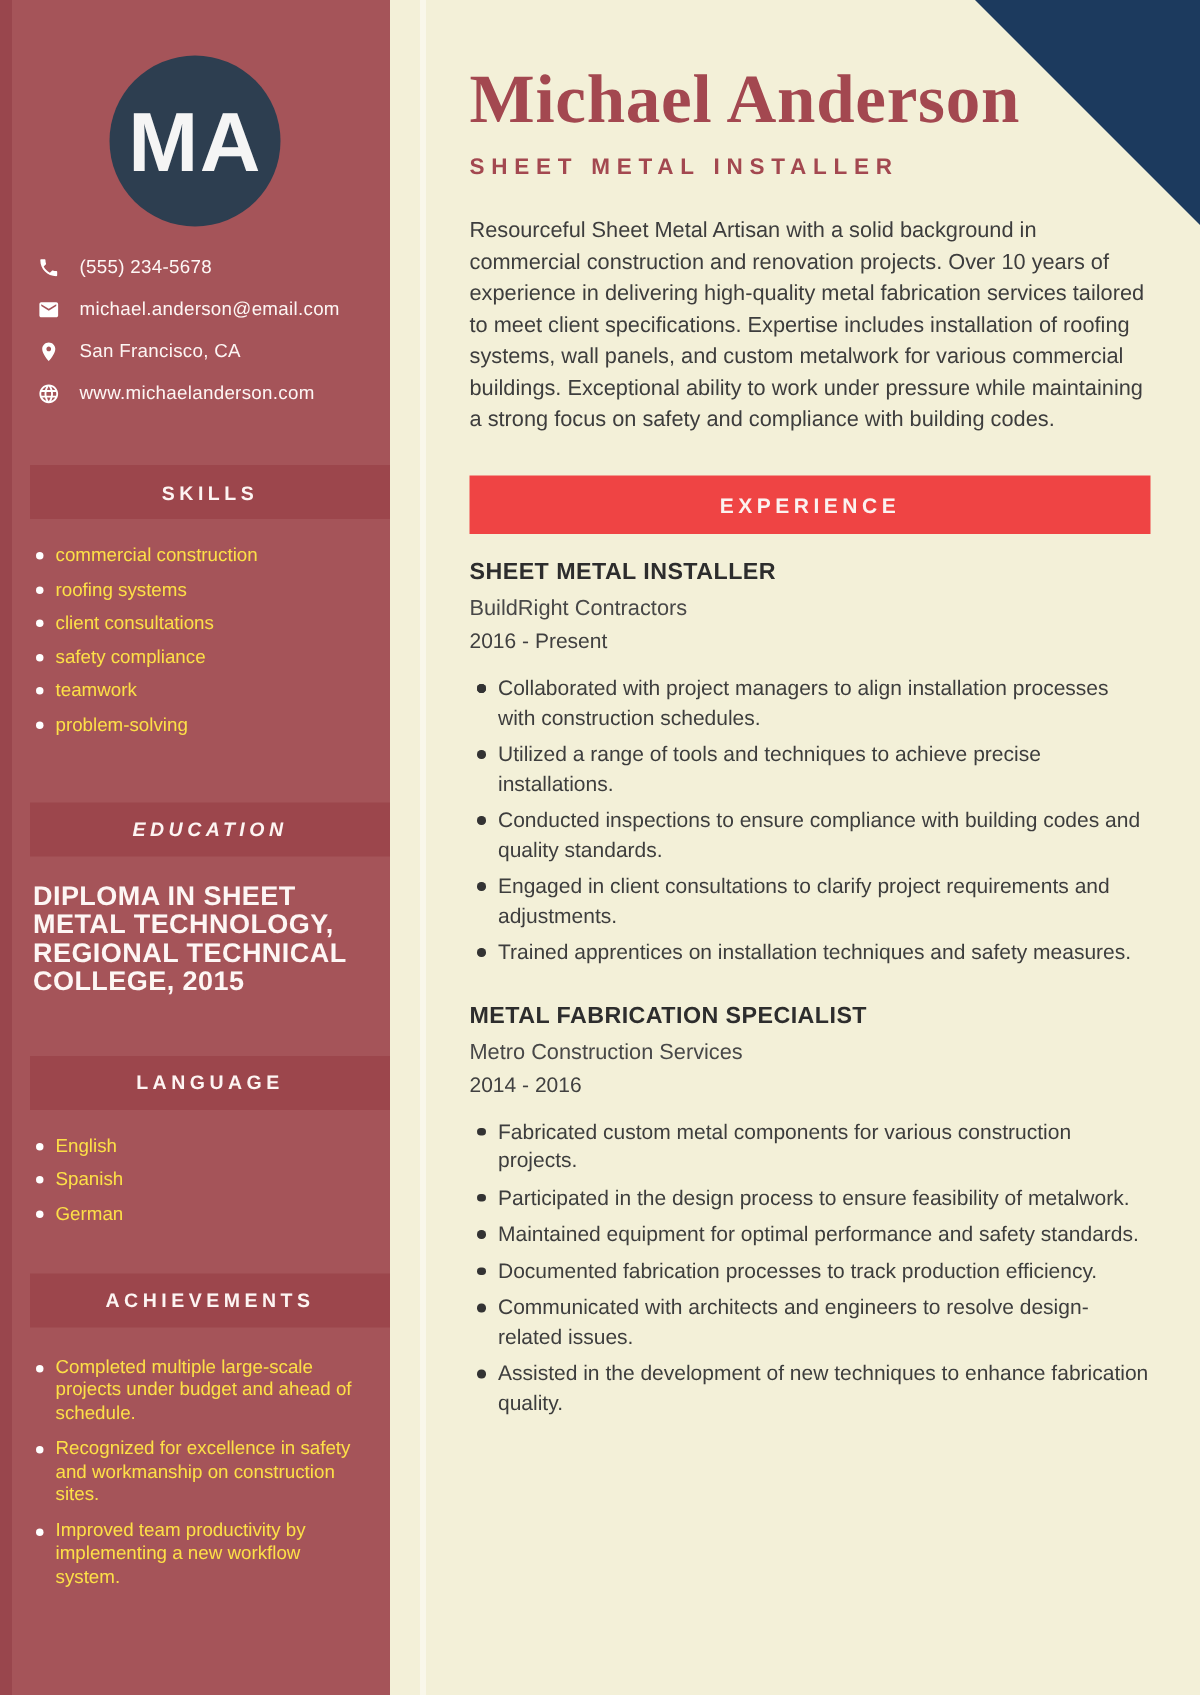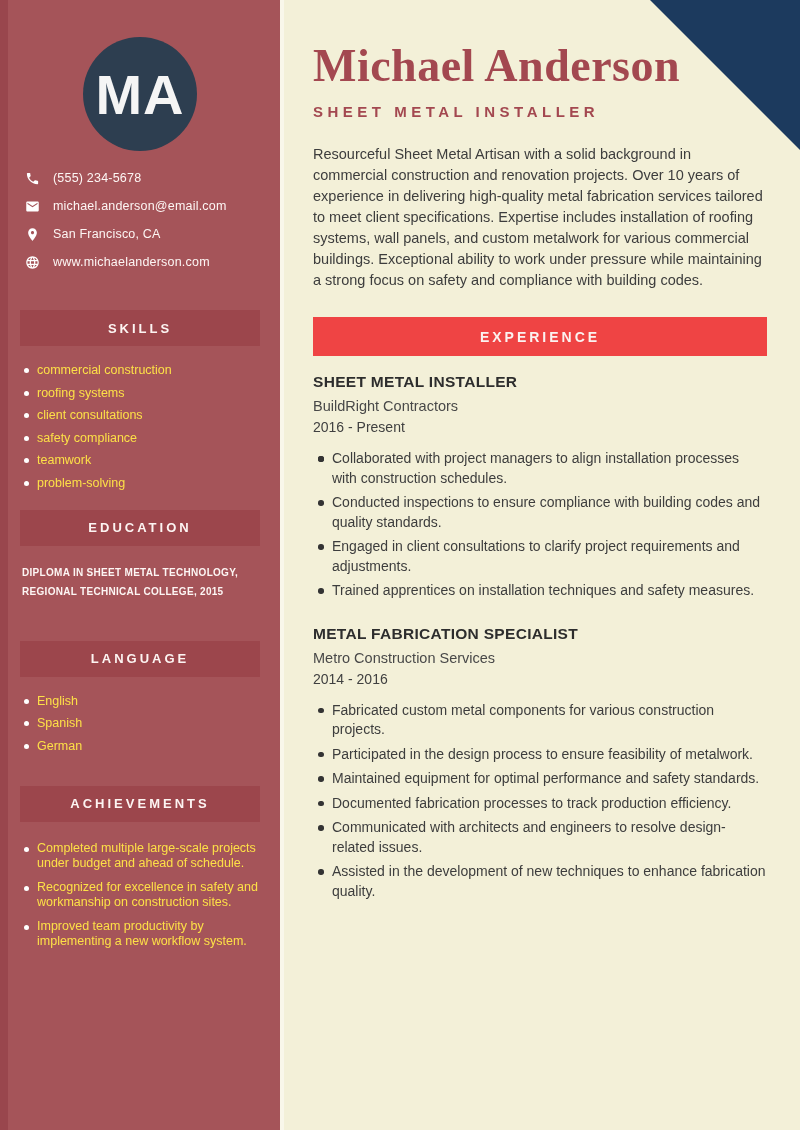--- a/index.html
+++ b/index.html
@@ -10,21 +10,21 @@
     position: relative;
     width: 800px;
     height: 1130px;
     overflow: hidden;
   }
 
   
   .sidebar {
     position: absolute;
     left: 0; top: 0;
-    width: 280px; height: 1130px;
+    width: 260px; height: 1130px;
     background: #a55459;
     color: #ffffff;
   }
   .sidebar-stripe {
     position: absolute;
     left: 0; top: 0;
     width: 8px; height: 1130px;
     background: #99464d;
   }
   .side-divider {
@@ -62,21 +62,21 @@
   .side-heading {
     margin-top: 0;
     height: 36px; width: 240px;
     background: #9c464c;
     display: flex; align-items: center; justify-content: center;
     font-size: 13px; font-weight: bold;
     letter-spacing: 3px;
     color: #fdf4f2;
   }
   .mt-skills { margin-top: 34px; }
-  .mt-education { margin-top: 20px; }
+  .mt-education { margin-top: 45px; font-style: italic; }
   .mt-language { margin-top: 40px; }
   .mt-achievements { margin-top: 33px; }
 
   .side-list { list-style: none; margin-top: 17px; }
   .side-list li {
     position: relative;
     padding-left: 17px;
     font-size: 12.5px;
     line-height: 14px;
     margin-bottom: 8.5px;
@@ -86,21 +86,21 @@
     position: absolute; left: 4px; top: 5px;
     width: 5px; height: 5px; border-radius: 50%;
     background: #ffffff;
   }
   .side-list.loose li { line-height: 15.5px; margin-bottom: 8px; }
   .side-list.loose .dot { top: 6px; }
 
   .education-text {
     margin-top: 17px;
     padding: 0 2px;
-    font-size: 10px;
+    font-size: 18px;
     font-weight: bold;
     line-height: 19px;
     letter-spacing: 0.3px;
     color: #fdf6f4;
     text-transform: uppercase;
   }
 
   
   .main {
     position: absolute;
@@ -268,20 +268,21 @@
 
     <div class="experience-banner">EXPERIENCE</div>
 
     <section class="job">
       <div class="job-title">SHEET METAL INSTALLER</div>
       <div class="job-company">BuildRight Contractors</div>
       <div class="job-dates">2016 - Present</div>
       <ul class="job-bullets">
         <li><span class="dot"></span></li>
         <li><span class="dot"></span><span>Collaborated with project managers to align installation processes with construction schedules.</span></li>
+        <li><span class="dot"></span><span>Utilized a range of tools and techniques to achieve precise installations.</span></li>
         <li><span class="dot"></span><span>Conducted inspections to ensure compliance with building codes and quality standards.</span></li>
         <li><span class="dot"></span><span>Engaged in client consultations to clarify project requirements and adjustments.</span></li>
         <li><span class="dot"></span><span>Trained apprentices on installation techniques and safety measures.</span></li>
       </ul>
     </section>
 
     <section class="job">
       <div class="job-title">METAL FABRICATION SPECIALIST</div>
       <div class="job-company">Metro Construction Services</div>
       <div class="job-dates">2014 - 2016</div>

